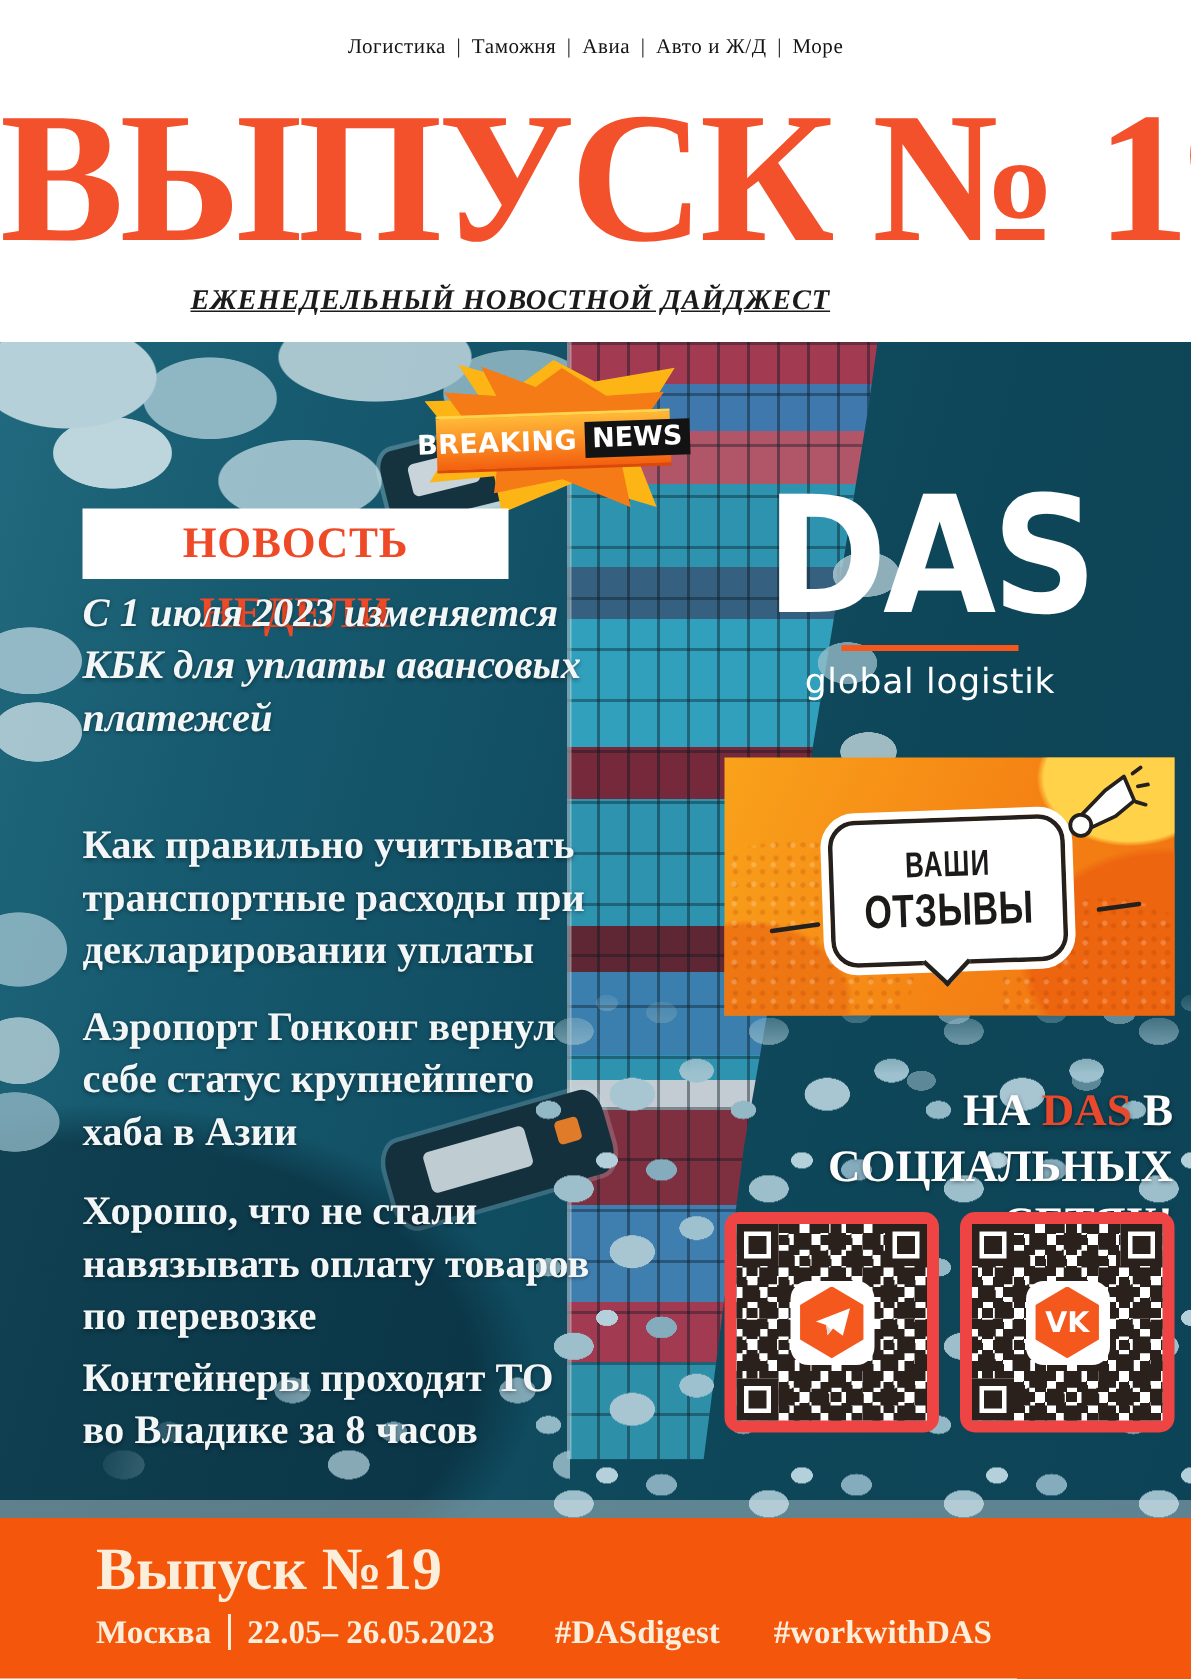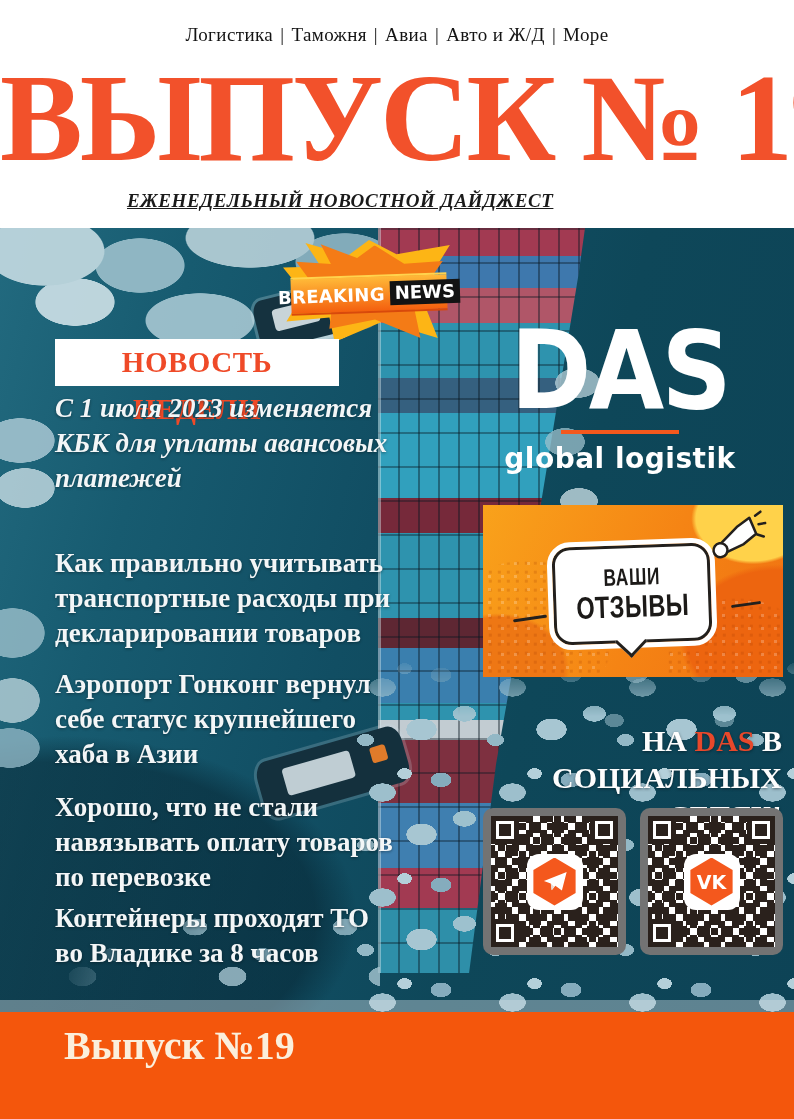--- a/index.html
+++ b/index.html
@@ -4,21 +4,21 @@
 <style>
   * { margin:0; padding:0; box-sizing:border-box; }
   html,body { width:794px; height:1119px; }
   body {
     position:relative; overflow:hidden; background:#ffffff;
     font-family:"Liberation Serif", serif;
   }
   
   .categories {
     position:absolute; top:24px; left:0; right:0;
-    text-align:center; font-size:19px; color:#141414; letter-spacing:.4px;
+    text-align:center; font-size:14px; color:#141414; letter-spacing:.4px;
   }
   .categories .sep { padding:0 7px; }
   .big-title {
     position:absolute; top:54px; left:0; right:0; text-align:center;
     font-size:124px; line-height:1.05; font-weight:700; letter-spacing:-3px;
     color:#F2512B; white-space:nowrap;
   }
   .subtitle {
     position:absolute; top:190px; left:127px;
     font-style:italic; font-weight:600; font-size:19px; letter-spacing:.6px; color:#1b1b1b;text-decoration:underline;
@@ -136,21 +136,21 @@
   .headline { position:absolute; left:55px; width:348px; color:#f3f6f7;
     font-weight:700; font-size:27px; line-height:1.3; text-shadow:0 1px 3px rgba(0,10,16,.45); }
   .h1 { top:391px;font-style:italic; } .h2 { top:546px; } .h3 { top:667px; } .h4 { top:790px; } .h5 { top:901px; }
 
   
   .das { position:absolute; left:455px; top:318px; width:330px; text-align:center;
     color:#fff; font-family:"DejaVu Sans", sans-serif; }
   .das-name { font-size:106px; font-weight:800; line-height:1; letter-spacing:-3px;
     display:inline-block; transform:scale(.92,1.02); }
   .das-line { width:118px; height:4px; background:#F4581D; margin:6px auto 8px; }
-  .das-tagline { font-size:28px; font-weight:700; letter-spacing:.5px; }
+  .das-tagline { font-size:23px; font-weight:400; letter-spacing:.5px; }
 
   
   .fb { position:absolute; left:483px; top:733px; width:300px; height:172px; overflow:hidden;
     background:
       radial-gradient(95px 70px at 90% 8%, #FFD24A 0 60%, transparent 65%),
       radial-gradient(150px 115px at 98% 78%, #ED650F 0 60%, transparent 65%),
       radial-gradient(110px 85px at 5% 95%, #EE7714 0 60%, transparent 65%),
       linear-gradient(115deg,#F9A21B,#F58414 55%,#F07112); top:505px; }
   .fb::before { content:""; position:absolute; inset:0; opacity:.4;
     background-image:
@@ -175,21 +175,21 @@
   .fb-dash1 { left:30px; top:112px; width:34px; transform:rotate(-8deg); }
   .fb-dash2 { right:22px; top:98px; width:30px; transform:rotate(-8deg); }
 
   
   .subscribe { position:absolute; right:12px; top:913px; width:360px; text-align:right;
     color:#fdfdfd; font-weight:700; font-size:30px; line-height:1.25;
     text-shadow:0 1px 3px rgba(0,10,16,.5); top:684px; }
   .subscribe .brand { color:#E8482B; }
 
   
-  .qr-card { position:absolute; top:808px; width:143px; height:147px; background:#737373;
+  .qr-card { position:absolute; top:808px; width:143px; height:147px; background:#ef4444;
     border-radius:10px; padding:8px; }
   .qr-card.tg { left:483px; } .qr-card.vk { left:640px; }
   .qr { position:relative; width:100%; height:100%;
     background:
       repeating-conic-gradient(#2a211c 0% 25%, transparent 0% 50%) 0 0/14px 14px,
       repeating-conic-gradient(#2a211c 0% 25%, transparent 0% 50%) 4px 6px/23px 23px,
       #ffffff; }
   .fq { position:absolute; width:28px; height:28px; background:#fff; border:5px solid #2a211c; }
   .fq::after { content:""; position:absolute; inset:3px; background:#2a211c; }
   .fq.tl { left:0; top:0; } .fq.tr { right:0; top:0; } .fq.bl { left:0; bottom:0; }
@@ -237,21 +237,21 @@
   <div class="bb-burst1"></div>
   <div class="bb-burst2"></div>
   <div class="bb-banner">
     <span class="bb-breaking">BREAKING</span>
     <span class="bb-news">NEWS</span>
   </div>
 </div>
 
 <div class="news-week">НОВОСТЬ НЕДЕЛИ</div>
 <div class="headline h1">С 1 июля 2023 изменяется КБК для уплаты авансовых платежей</div>
-<div class="headline h2">Как правильно учитывать транспортные расходы при декларировании товаров</div>
+<div class="headline h2">Как правильно учитывать транспортные расходы при декларировании уплаты</div>
 <div class="headline h3">Аэропорт Гонконг вернул себе статус крупнейшего хаба в Азии</div>
 <div class="headline h4">Хорошо, что не стали навязывать оплату товаров по перевозке</div>
 <div class="headline h5">Контейнеры проходят ТО во Владике за 8 часов</div>
 
 <div class="das">
   <div class="das-name">DAS</div>
   <div class="das-line"></div>
   <div class="das-tagline">global logistik</div>
 </div>
 
@@ -304,13 +304,20 @@
     <div class="qr-halo">
       <div class="qr-hex">
         <span class="vk-label">VK</span>
       </div>
     </div>
   </div>
 </div>
 
 <div class="footer">
   <div class="footer-issue">Выпуск №19</div>
+  <div class="footer-line">
+    <span>Москва</span>
+    <span class="vbar"></span>
+    <span>22.05– 26.05.2023</span>
+    <span class="ht1">#DASdigest</span>
+    <span class="ht2">#workwithDAS</span>
+  </div>
 </div>
 
 </body></html>

